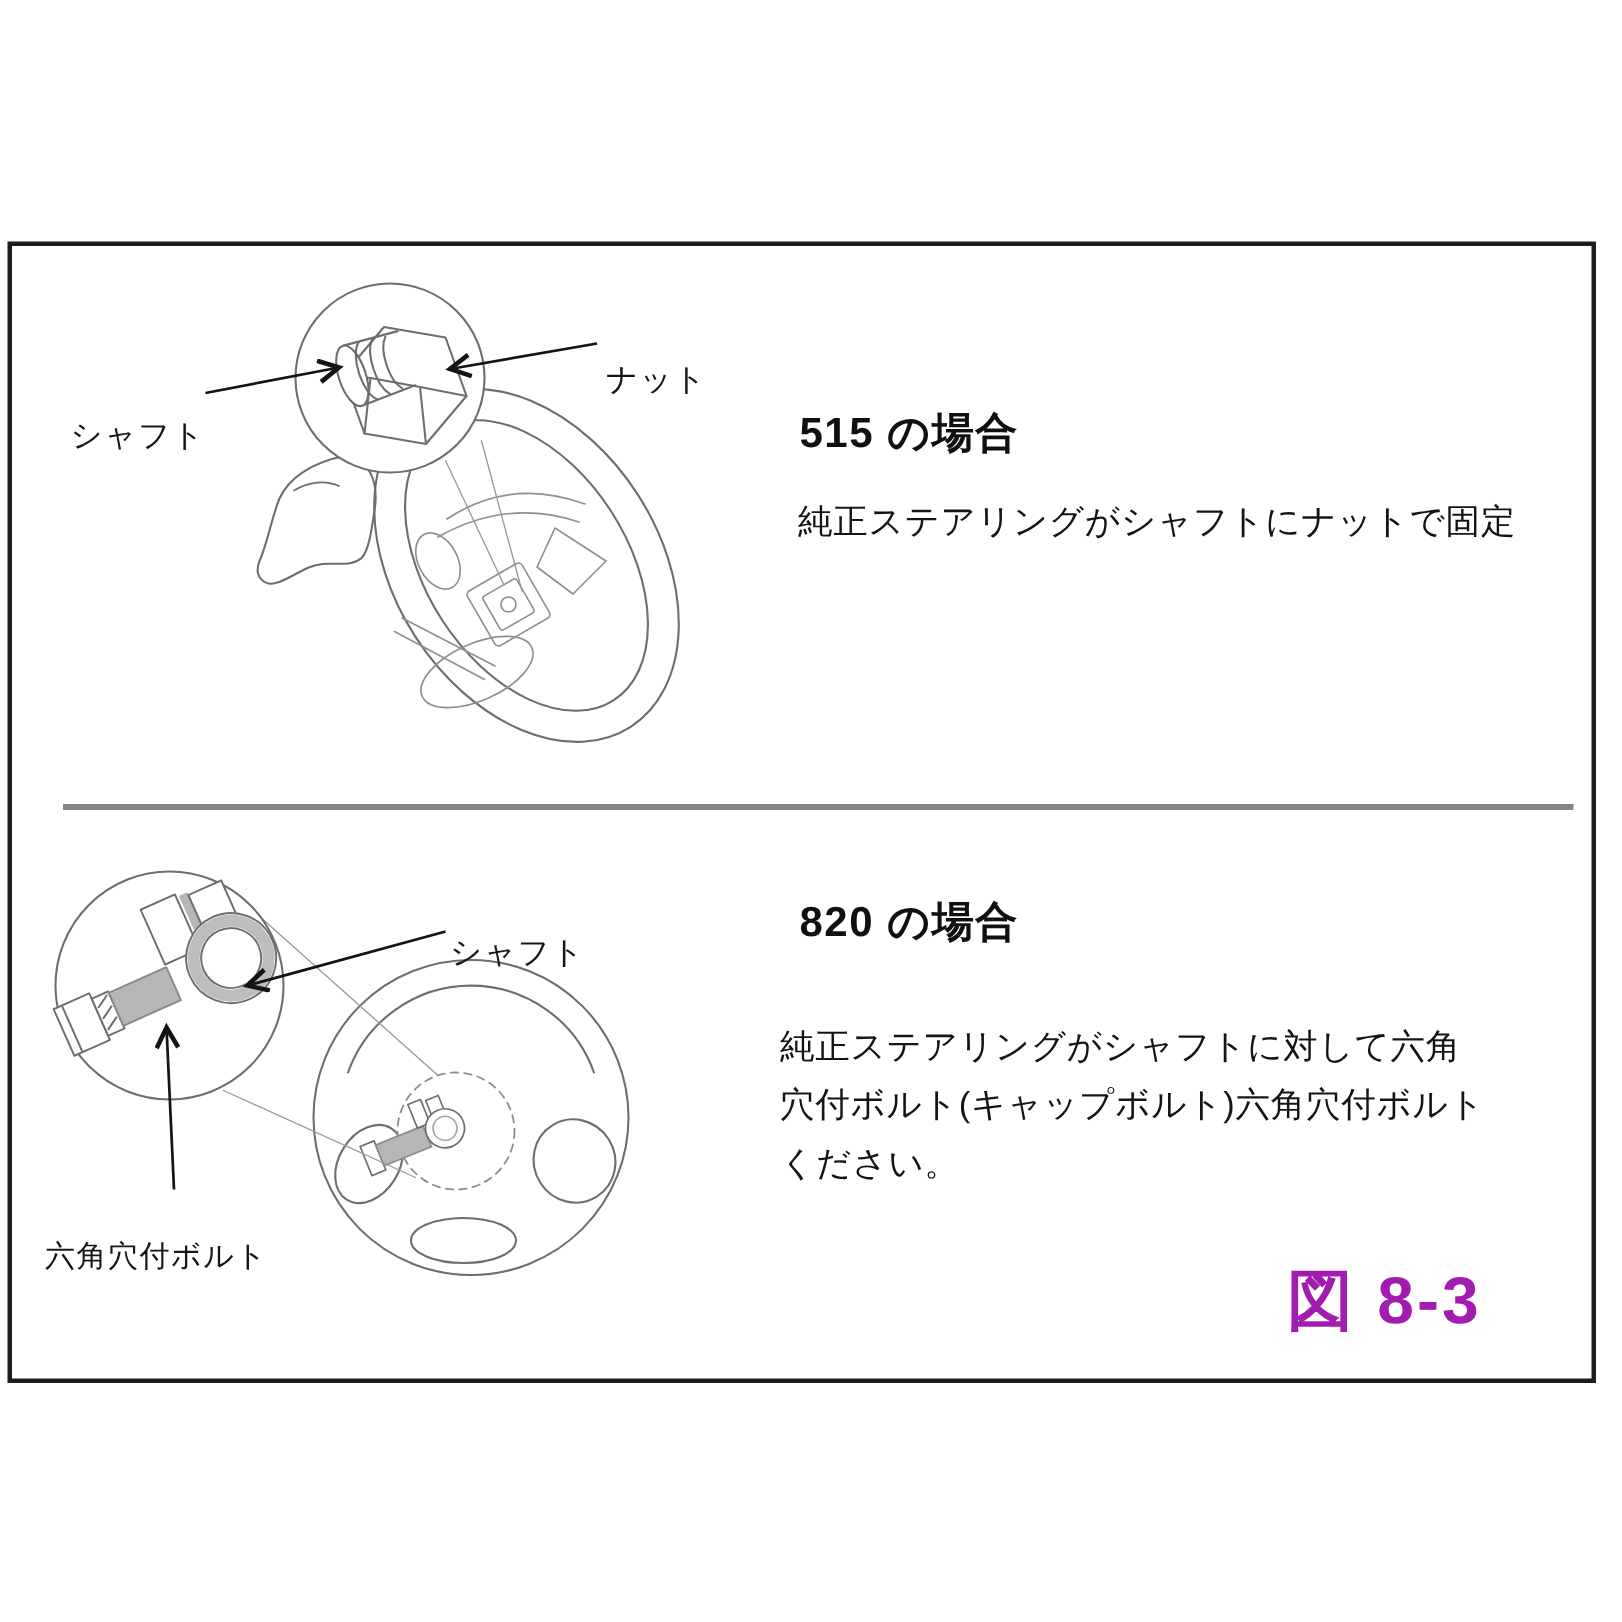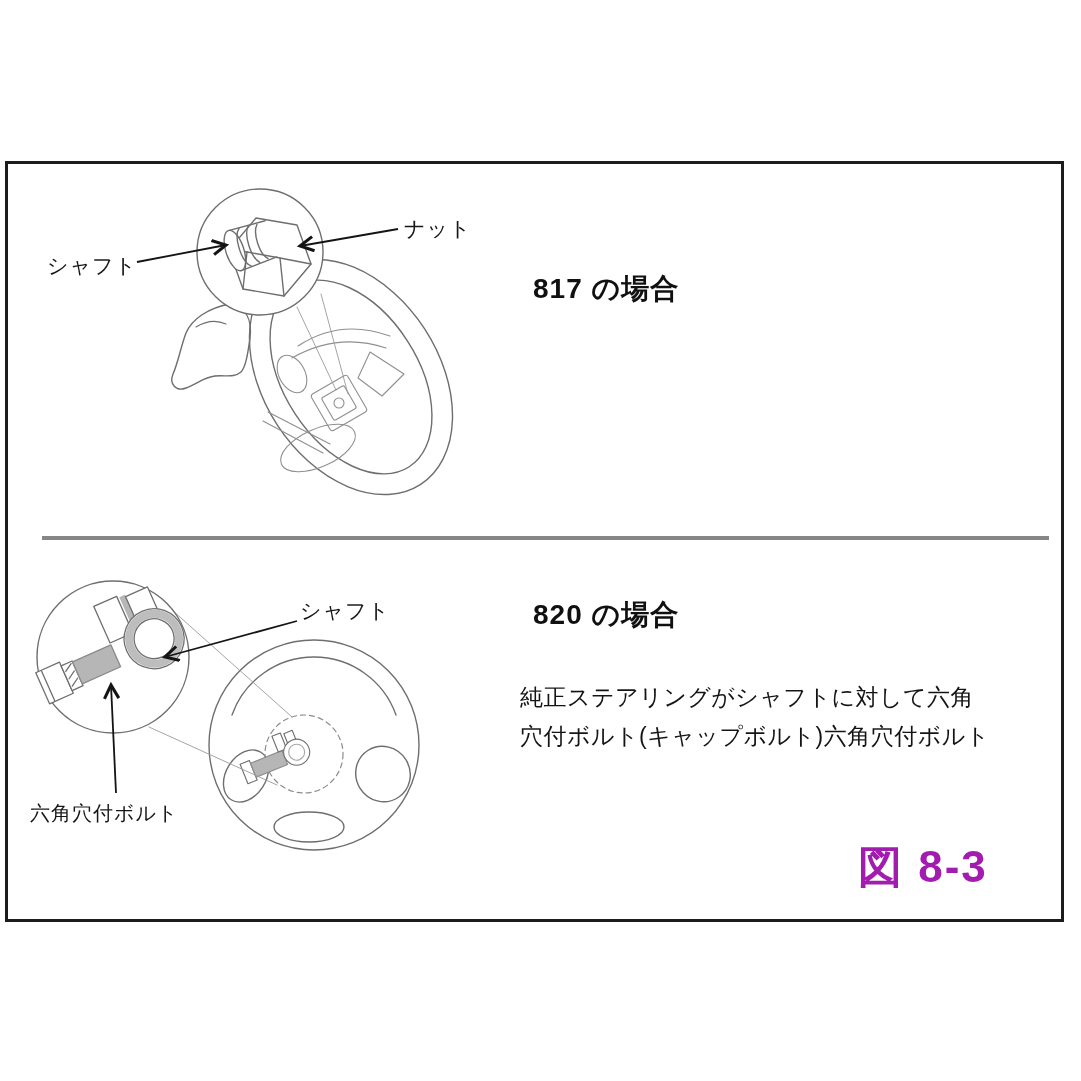--- a/index.html
+++ b/index.html
@@ -15,21 +15,21 @@
   .frame {
     left:5px; top:161px; width:1059px; height:761px;
     border:3px solid #1c1c1c; background:transparent;
   }
   .divider {
     left:42px; top:536px; width:1007px; height:4px;
     background:#868686;
   }
   .jp-label {
     font-size:21px; font-weight:500; letter-spacing:1px;
-    color:#161616; white-space:nowrap; z-index:5;
+    color:#161616; white-space:nowrap; z-index:5;margin-top:24px;
   }
   .jp-label.big { font-size:20px; }
   .heading {
     font-size:28px; font-weight:700; letter-spacing:1px;
     color:#101010; white-space:nowrap; z-index:5;
   }
   .bodytext {
     font-size:23px; font-weight:500; letter-spacing:0.5px;
     color:#141414; white-space:nowrap; z-index:5;
   }
@@ -155,23 +155,25 @@
     <path d="M297,76 L165,112" marker-end="url(#ah-bot)"></path>
     <path d="M116,248 L111,140" marker-end="url(#ah-bot)"></path>
   </g>
 </svg>
 
 <div class="abs jp-label" style="left:47px;top:252px">シャフト</div>
 <div class="abs jp-label" style="left:404px;top:215px">ナット</div>
 <div class="abs jp-label" style="left:300px;top:597px">シャフト</div>
 <div class="abs jp-label big" style="left:30px;top:800px">六角穴付ボルト</div>
 
-<div class="abs heading" style="left:533px;top:270px">817 の場合</div>
+<div class="abs heading" style="left:533px;top:270px">515 の場合</div>
 <div class="abs bodytext" style="left:532px;top:328px">
+  <div class="line">純正ステアリングがシャフトにナットで固定</div>
 </div>
 
 <div class="abs heading" style="left:533px;top:596px">820 の場合</div>
 <div class="abs bodytext loose" style="left:520px;top:678px">
   <div class="line">純正ステアリングがシャフトに対して六角</div>
   <div class="line">穴付ボルト(キャップボルト)六角穴付ボルト</div>
+  <div class="line">ください。</div>
 </div>
 
 <div class="abs fig-caption" style="left:858px;top:838px">図 8-3</div>
 
 </body></html>

